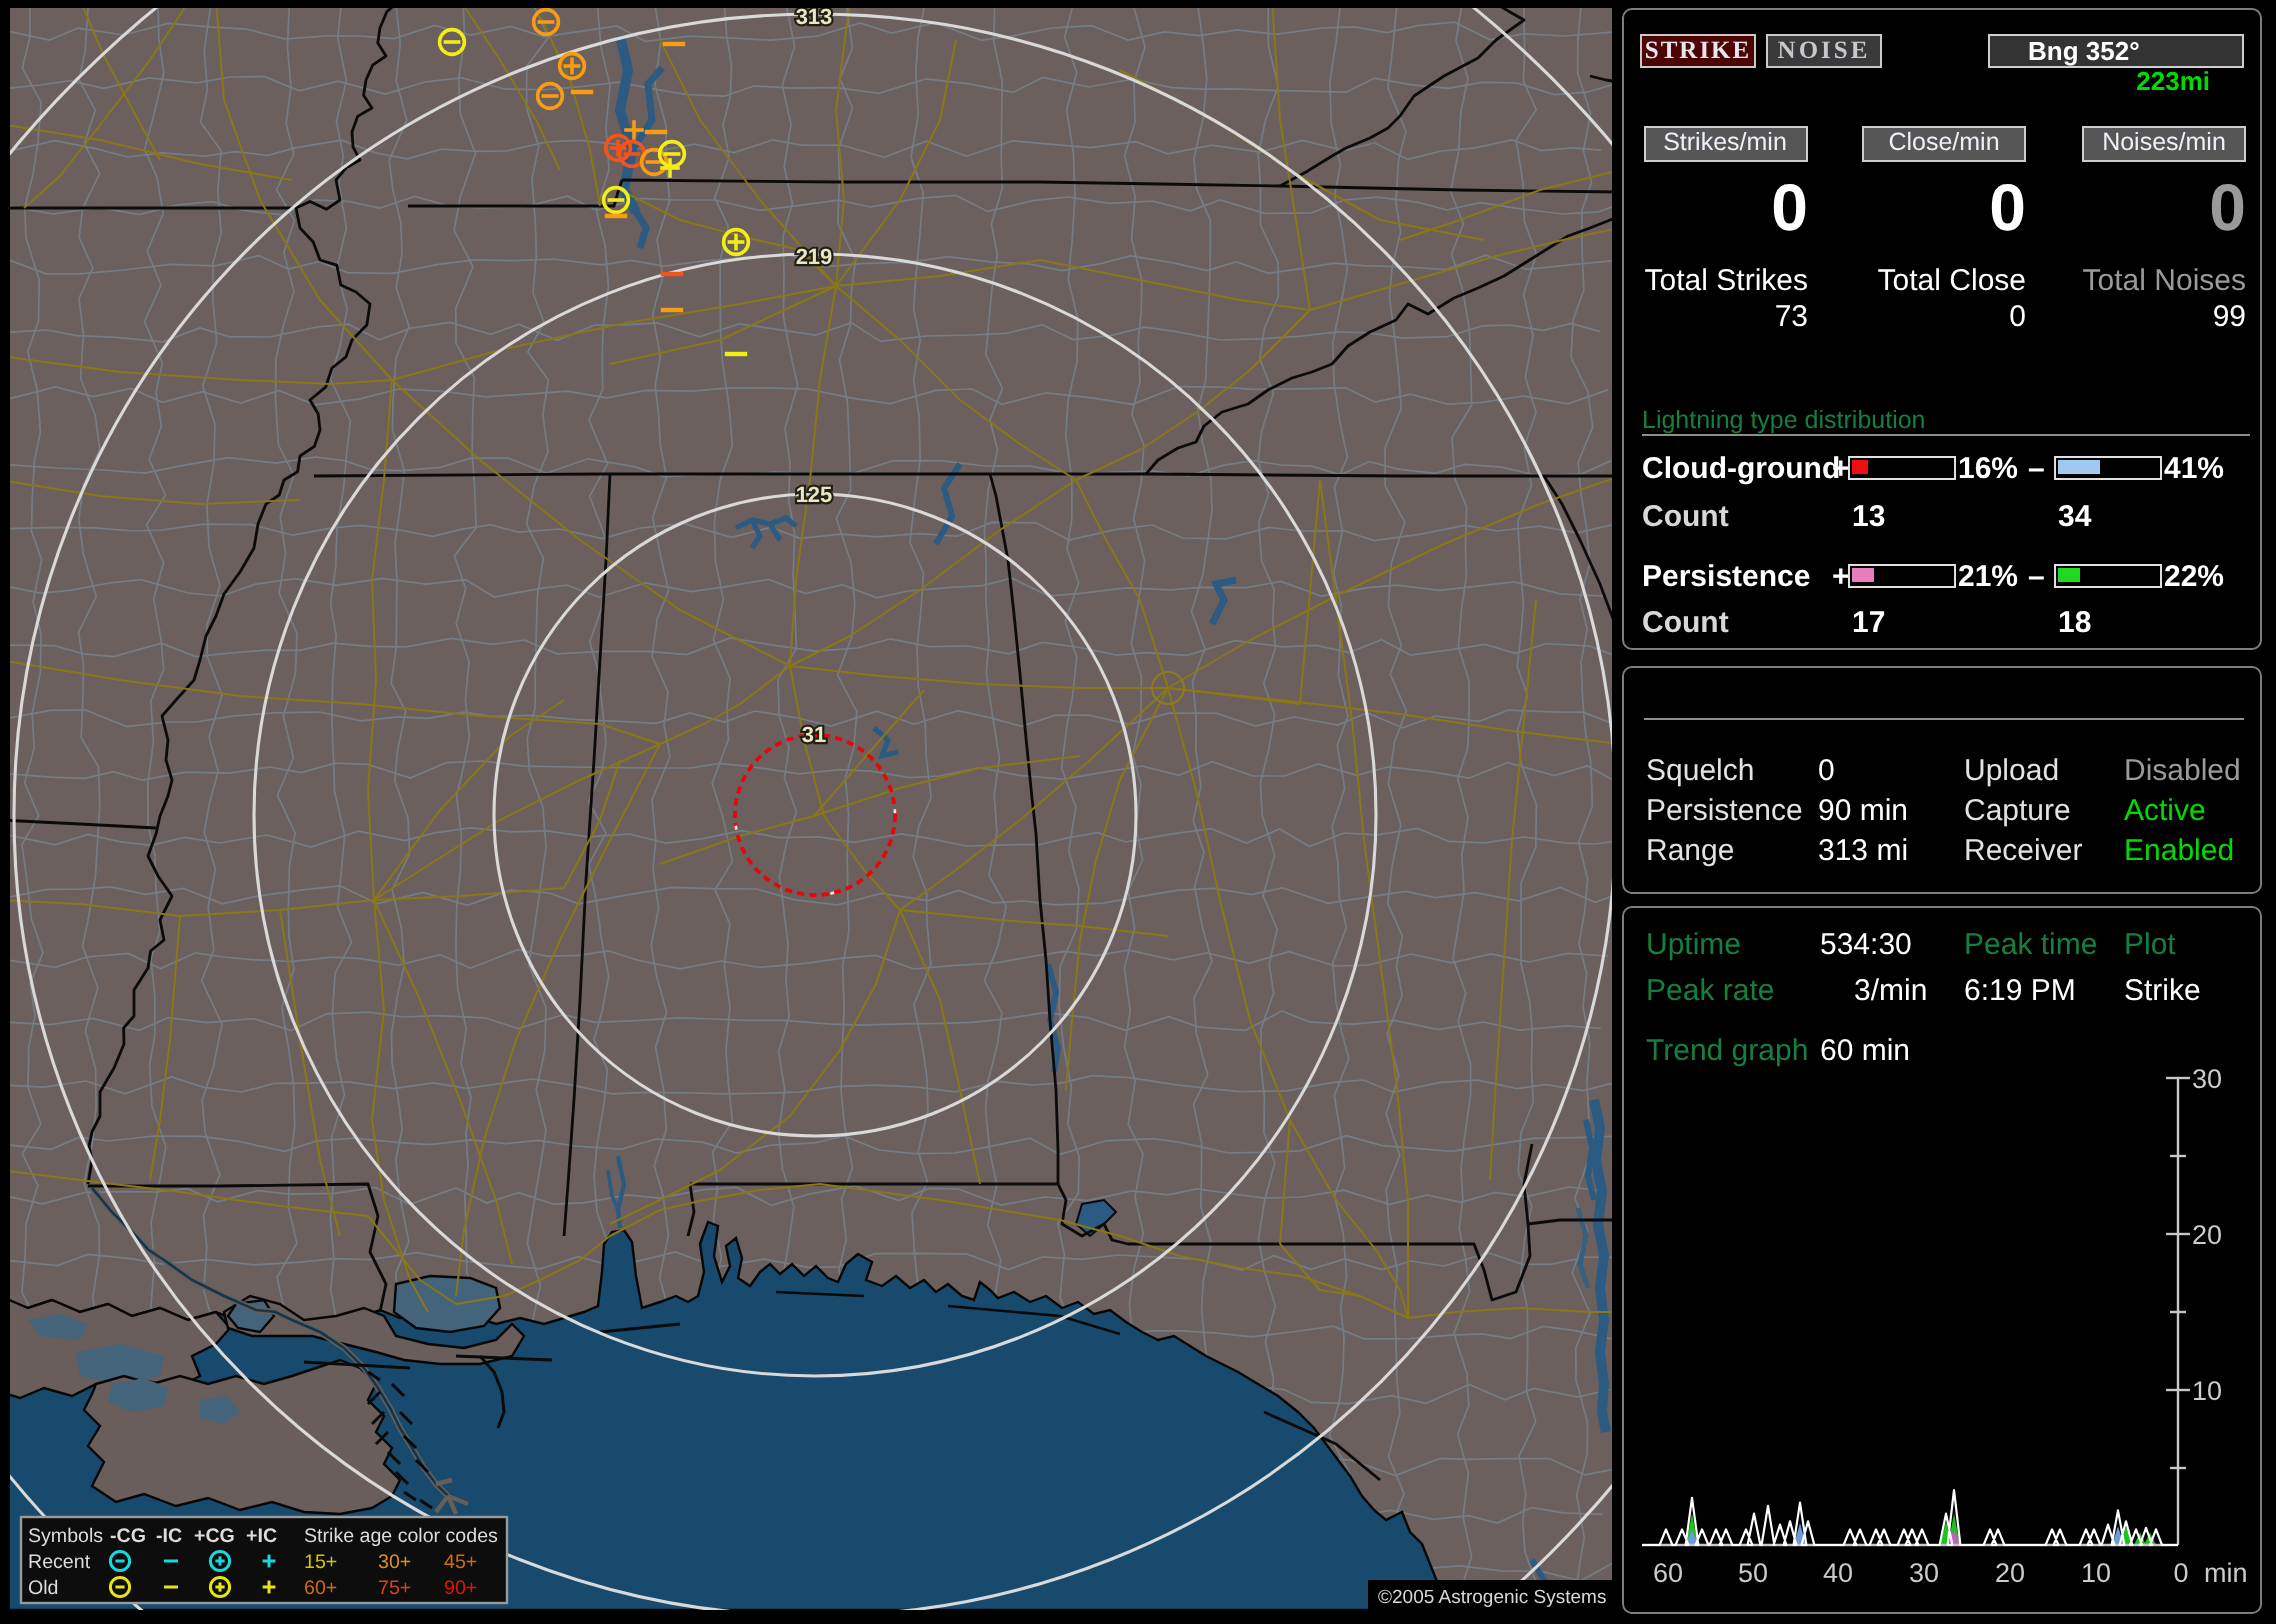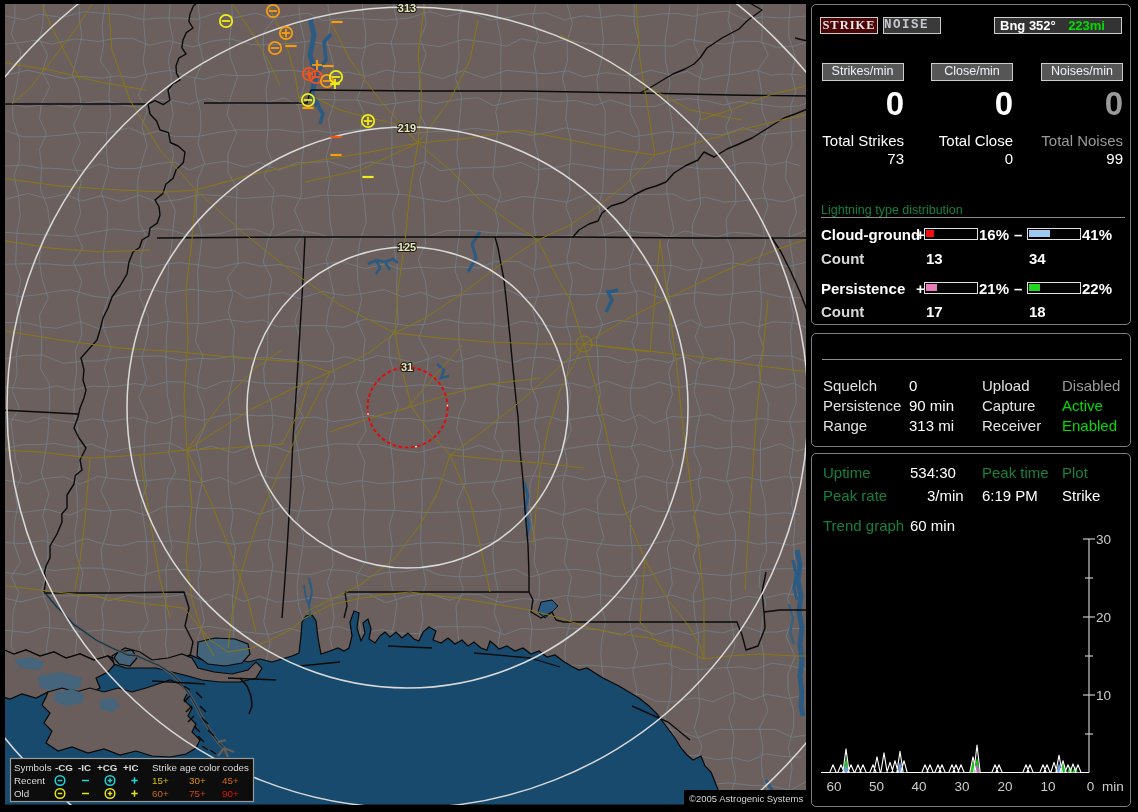--- a/index.html
+++ b/index.html
@@ -276,22 +276,22 @@
       <rect x="684" y="790" width="122" height="16" fill="#000"></rect>
       <text x="689" y="801.5" font-family="Liberation Sans,sans-serif" font-size="9.5" fill="#d8d8d8">©2005 Astrogenic Systems</text>
     </g>
     <rect x="0" y="0" width="810" height="4" fill="#000"></rect>
     <rect x="0" y="0" width="5" height="812" fill="#000"></rect>
     <rect x="0" y="805" width="810" height="7" fill="#000"></rect>
     <rect x="806" y="0" width="4" height="812" fill="#000"></rect>
   </svg>
 <div class="p" style="left:811px;top:4px;width:318px;height:319px">
   <div class="a" style="left:8px;top:12px;width:56px;height:15px;background:#4c0404;border:1px solid #c9c9c9;color:#e6e6ee;font-family:'Liberation Serif',serif;font-size:12.5px;font-weight:bold;letter-spacing:1px;text-align:center;line-height:15px">STRIKE</div>
-  <div class="a" style="left:71px;top:12px;width:56px;height:15px;background:#3a3a3a;border:1px solid #c9c9c9;color:#c6c8ce;font-family:Liberation Mono, monospace;font-size:12.5px;font-weight:bold;letter-spacing:1.5px;line-height:15px">NOISE</div>
-  <div class="a" style="left:182px;top:12px;width:126px;height:15px;background:#333333;border:1px solid #cfcfcf;font-size:13px;font-weight:bold;line-height:15px"><span class="w" style="padding-left:5px">Bng 352°</span><span style="float:right;color:#00dc00;padding-right:16px">223mi</span></div>
+  <div class="a" style="left:71px;top:12px;width:56px;height:15px;background:#3a3a3a;border:1px solid #c9c9c9;color:#c6c8ce;font-family:Liberation Serif, serif;font-size:12.5px;font-weight:bold;letter-spacing:1.5px;text-align:center;line-height:15px">NOISE</div>
+  <div class="a" style="left:182px;top:12px;width:126px;height:15px;background:#333333;border:1px solid #cfcfcf;font-size:13px;font-weight:bold;line-height:15px"><span class="w" style="padding-left:19px">Bng 352°</span><span style="float:right;color:#00dc00;padding-right:16px">223mi</span></div>
   <div class="minbtn" style="left:9.5px;top:58px;width:80px">Strikes/min</div>
   <div class="minbtn" style="left:119px;top:58px;width:80px">Close/min</div>
   <div class="minbtn" style="left:229px;top:58px;width:80px">Noises/min</div>
   <div class="a col w b" style="left:10px;top:80px;font-size:33px">0</div>
   <div class="a col w b" style="left:119px;top:80px;font-size:33px">0</div>
   <div class="a col gy b" style="left:229px;top:80px;font-size:33px">0</div>
   <div class="a col w t13" style="left:10px;top:127px">Total Strikes</div>
   <div class="a col w t13" style="left:119px;top:127px">Total Close</div>
   <div class="a col gy t13" style="left:229px;top:127px">Total Noises</div>
   <div class="a col w t13" style="left:10px;top:144.5px">73</div>

